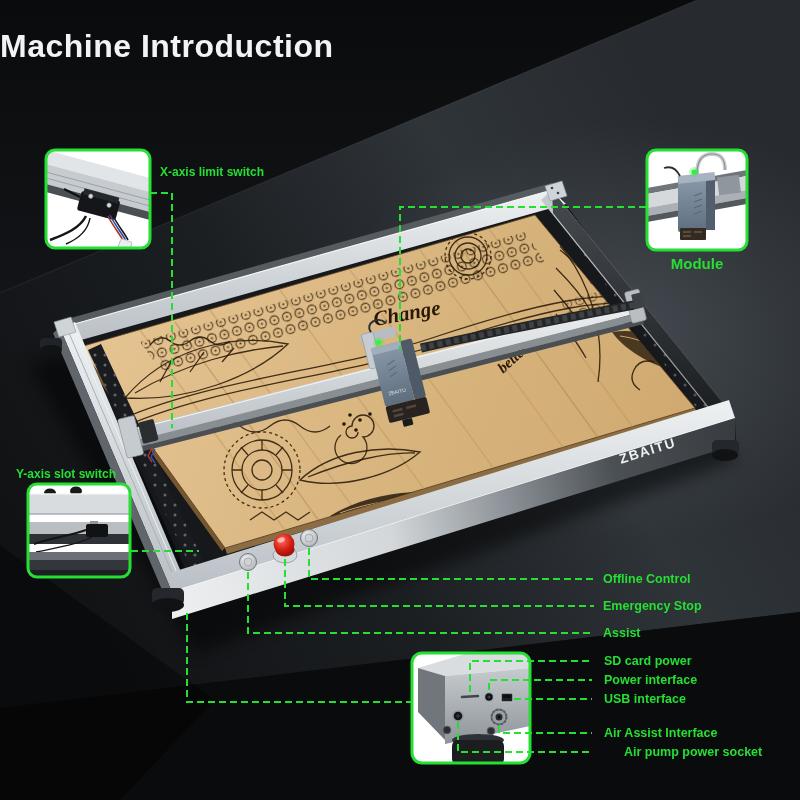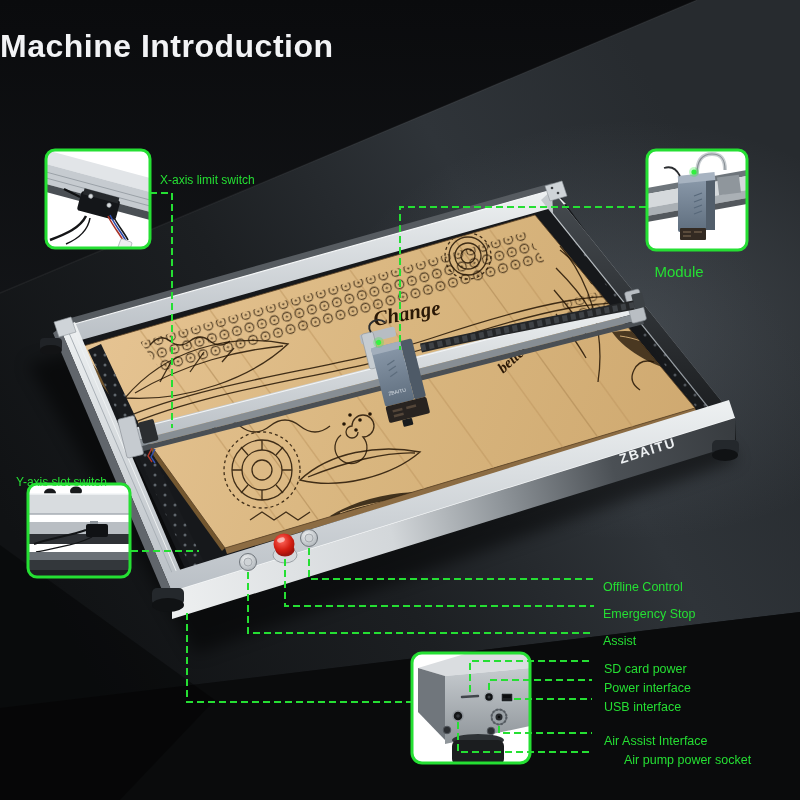--- a/index.html
+++ b/index.html
@@ -2,24 +2,24 @@
 <html style="--green: #25df33;"><head>
 <meta charset="utf-8">
 <style>
   :root { --green:#25df33; }
   html,body{margin:0;padding:0;background:#000;}
   .stage{position:relative;width:800px;height:800px;overflow:hidden;
          font-family:"Liberation Sans",sans-serif;background:#0b0c0e;}
   .stage svg{position:absolute;left:0;top:0;}
   .title{position:absolute;top:28px;left:0;width:100%;margin:0;text-align:left;
          color:#f2f3f5;font-size:32px;font-weight:700;letter-spacing:.5px;}
-  .lbl{position:absolute;color:var(--green);font-weight:400;font-size:12.5px;
-       white-space:nowrap;line-height:16px;margin-top:8px;}
+  .lbl{position:absolute;color:var(--green);font-weight:700;font-size:12.5px;
+       white-space:nowrap;line-height:16px;}
   .lbl.sm{font-size:12px;}
-  .lbl.module{left:629px;top:256px;width:100px;text-align:center;font-size:15px;}
+  .lbl.module{left:647px;top:256px;width:100px;text-align:center;font-size:15px;}
   .lbl.xaxis{left:160px;top:164px;}
   .lbl.yaxis{left:16px;top:466px;}
   .lbl.offline{left:603px;top:571px;}
   .lbl.estop{left:603px;top:598px;}
   .lbl.power{left:603px;top:625px;}
   .lbl.sd{left:604px;top:653px;}
   .lbl.powerif{left:604px;top:672px;}
   .lbl.usb{left:604px;top:691px;}
   .lbl.airassist{left:604px;top:725px;text-align:right;}
   .lbl.airpump{left:624px;top:744px;}

